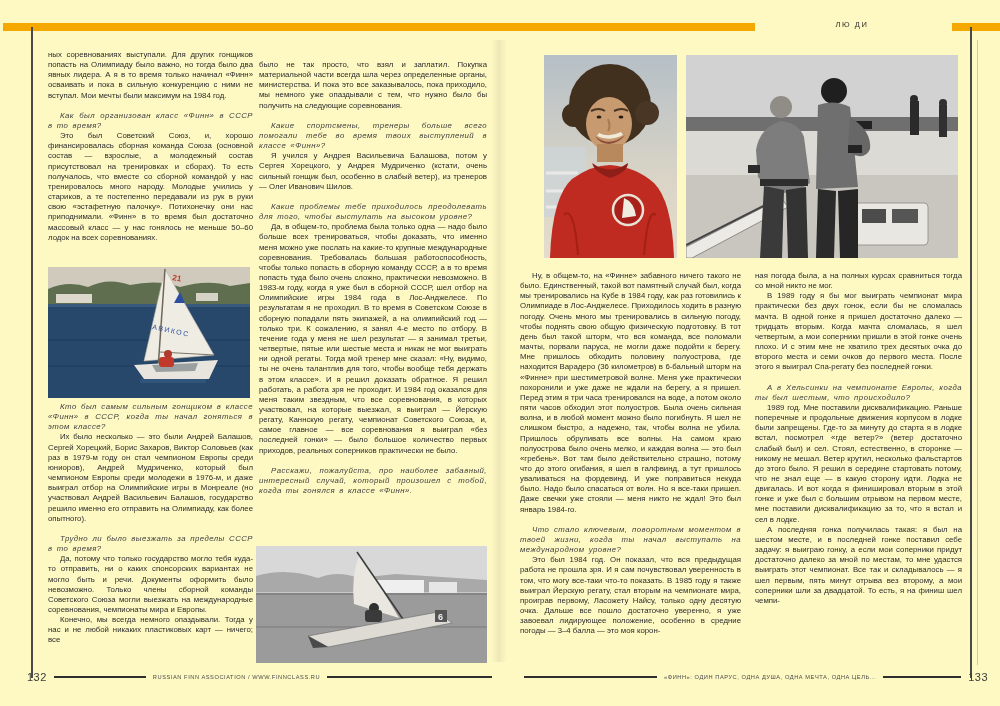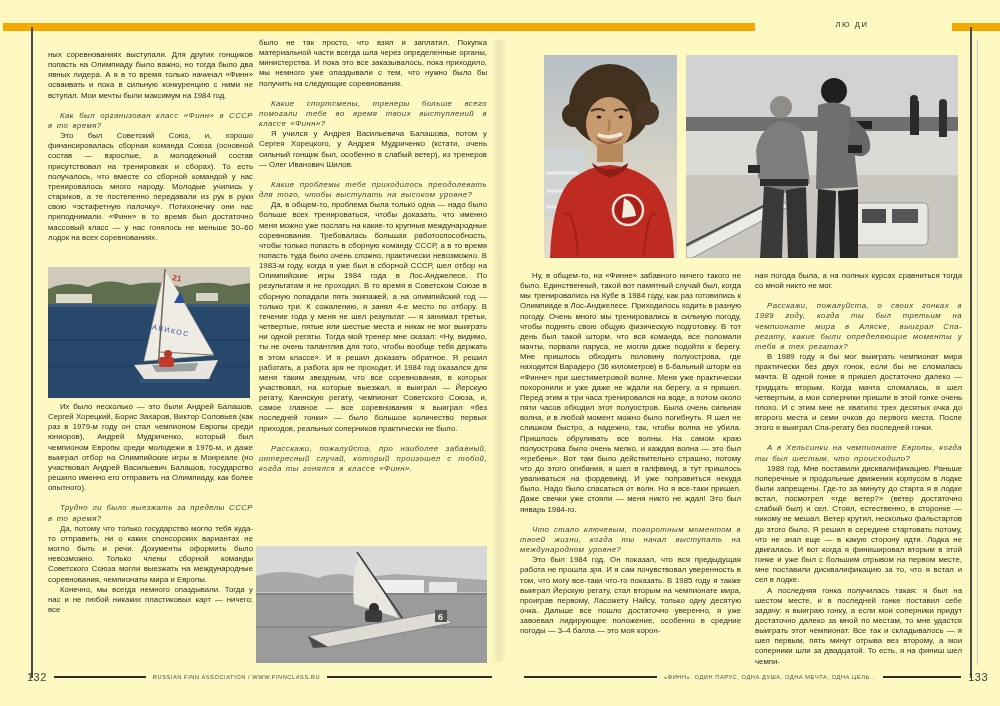--- a/index.html
+++ b/index.html
@@ -63,27 +63,28 @@
       <line x1="112" y1="85" x2="166" y2="88" stroke="#7a7468" stroke-width="1"></line>
       <polygon points="86,98 170,93 161,112 96,112" fill="#e7e5dd"></polygon>
       <polygon points="104,98 150,96 147,104 108,105" fill="#9aa0a0"></polygon>
       <circle cx="120" cy="87" r="4" fill="#b03a2e"></circle>
       <rect x="111" y="90" width="15" height="10" rx="3" fill="#c0392b"></rect>
       <rect x="92" y="112" width="66" height="4" fill="#31547a"></rect>
     </svg>
   </div>
 
   <div class="col" style="left:48px;top:402px;width:205px;height:266px;">
+    <p class="q" style="margin-top:0;">Кто был самым сильным гонщиком в классе «Финн» в СССР, когда ты начал гоняться в этом классе?</p>
     <p class="a">Их было несколько — это были Андрей Балашов, Сергей Хорецкий, Борис Захаров, Виктор Соловьев (как раз в 1979-м году он стал чемпионом Европы среди юниоров), Андрей Мудриченко, который был чемпионом Европы среди молодежи в 1976-м, и даже выиграл отбор на Олимпийские игры в Монреале (но участвовал Андрей Васильевич Балашов, государство решило именно его отправить на Олимпиаду, как более опытного).</p>
     <p class="q">Трудно ли было выезжать за пределы СССР в то время?</p>
     <p class="a">Да, потому что только государство могло тебя куда-то отправить, ни о каких спонсорских вариантах не могло быть и речи. Документы оформить было невозможно. Только члены сборной команды Советского Союза могли выезжать на международные соревнования, чемпионаты мира и Европы.</p>
     <p class="a">Конечно, мы всегда немного опаздывали. Тогда у нас и не любой никаких пластиковых карт — ничего; все</p>
   </div>
 
-  <div class="col" style="left:259px;top:38px;width:228px;height:492px;">
+  <div class="col" style="left:259px;top:60px;width:228px;height:492px;">
     <p class="cont">было не так просто, что взял и заплатил. Покупка материальной части всегда шла через определенные органы, министерства. И пока это все заказывалось, пока приходило, мы немного уже опаздывали с тем, что нужно было бы получить на следующие соревнования.</p>
     <p class="q">Какие спортсмены, тренеры больше всего помогали тебе во время твоих выступлений в классе «Финн»?</p>
     <p class="a">Я учился у Андрея Васильевича Балашова, потом у Сергея Хорецкого, у Андрея Мудриченко (кстати, очень сильный гонщик был, особенно в слабый ветер), из тренеров — Олег Иванович Шилов.</p>
     <p class="q">Какие проблемы тебе приходилось преодолевать для того, чтобы выступать на высоком уровне?</p>
     <p class="a">Да, в общем-то, проблема была только одна — надо было больше всех тренироваться, чтобы доказать, что именно меня можно уже послать на какие-то крупные международные соревнования. Требовалась большая работоспособность, чтобы только попасть в сборную команду СССР, а в то время попасть туда было очень сложно, практически невозможно. В 1983-м году, когда я уже был в сборной СССР, шел отбор на Олимпийские игры 1984 года в Лос-Анджелесе. По результатам я не проходил. В то время в Советском Союзе в сборную попадали пять экипажей, а на олимпийский год — только три. К сожалению, я занял 4-е место по отбору. В течение года у меня не шел результат — я занимал третьи, четвертые, пятые или шестые места и никак не мог выиграть ни одной регаты. Тогда мой тренер мне сказал: «Ну, видимо, ты не очень талантлив для того, чтобы вообще тебя держать в этом классе». И я решил доказать обратное. Я решил работать, а работа зря не проходит. И 1984 год оказался для меня таким звездным, что все соревнования, в которых участвовал, на которые выезжал, я выиграл — Йерскую регату, Каннскую регату, чемпионат Советского Союза, и, самое главное — все соревнования я выиграл «без последней гонки» — было большое количество первых приходов, реальных соперников практически не было.</p>
     <p class="q">Расскажи, пожалуйста, про наиболее забавный, интересный случай, который произошел с тобой, когда ты гонялся в классе «Финн».</p>
   </div>
 
   <div class="photo" style="left:256px;top:546px;width:231px;height:117px;">
     <svg viewBox="0 0 231 117">
@@ -170,21 +171,20 @@
   </div>
 
   <div class="col" style="left:520px;top:271px;width:221px;height:394px;">
     <p class="a">Ну, в общем-то, на «Финне» забавного ничего такого не было. Единственный, такой вот памятный случай был, когда мы тренировались на Кубе в 1984 году, как раз готовились к Олимпиаде в Лос-Анджелесе. Приходилось ходить в разную погоду. Очень много мы тренировались в сильную погоду, чтобы поднять свою общую физическую подготовку. В тот день был такой шторм, что вся команда, все поломали мачты, порвали паруса, не могли даже подойти к берегу. Мне пришлось обходить половину полуострова, где находится Варадеро (36 километров) в 6-бальный шторм на «Финне» при шестиметровой волне. Меня уже практически похоронили и уже даже не ждали на берегу, а я пришел. Перед этим я три часа тренировался на воде, а потом около пяти часов обходил этот полуостров. Была очень сильная волна, и в любой момент можно было погибнуть. Я шел не слишком быстро, а надежно, так, чтобы волна не убила. Пришлось обруливать все волны. На самом краю полуострова было очень мелко, и каждая волна — это был «гребень». Вот там было действительно страшно, потому что до этого огибания, я шел в галфвинд, а тут пришлось уваливаться на фордевинд. И уже поправиться некуда было. Надо было спасаться от волн. Но я все-таки пришел. Даже свечки уже стояли — меня никто не ждал! Это был январь 1984-го.</p>
     <p class="q">Что стало ключевым, поворотным моментом в твоей жизни, когда ты начал выступать на международном уровне?</p>
     <p class="a">Это был 1984 год. Он показал, что вся предыдущая работа не прошла зря. И я сам почувствовал уверенность в том, что могу все-таки что-то показать. В 1985 году я также выиграл Йерскую регату, стал вторым на чемпионате мира, проиграв первому, Ласожету Найсу, только одну десятую очка. Дальше все пошло достаточно уверенно, я уже завоевал лидирующее положение, особенно в средние погоды — 3–4 балла — это моя корон-</p>
   </div>
 
   <div class="col" style="left:755px;top:271px;width:207px;height:394px;">
     <p class="cont">ная погода была, а на полных курсах сравниться тогда со мной никто не мог.</p>
-    <p class="q">Расскажи, пожалуйста, о своих гонках в 1989 году, когда ты был третьим на чемпионате мира в Аляске, выиграл Спа-регату, какие были определяющие моменты у тебя в тех регатах?</p>
     <p class="a">В 1989 году я бы мог выиграть чемпионат мира практически без двух гонок, если бы не сломалась мачта. В одной гонке я пришел достаточно далеко — тридцать вторым. Когда мачта сломалась, я шел четвертым, а мои соперники пришли в этой гонке очень плохо. И с этим мне не хватило трех десятых очка до второго места и семи очков до первого места. После этого я выиграл Спа-регату без последней гонки.</p>
     <p class="q">А в Хельсинки на чемпионате Европы, когда ты был шестым, что происходило?</p>
     <p class="a">1989 год. Мне поставили дисквалификацию. Раньше поперечные и продольные движения корпусом в лодке были запрещены. Где-то за минуту до старта я в лодке встал, посмотрел «где ветер?» (ветер достаточно слабый был) и сел. Стоял, естественно, в сторонке — никому не мешал. Ветер крутил, несколько фальстартов до этого было. Я решил в середине стартовать потому, что не знал еще — в какую сторону идти. Лодка не двигалась. И вот когда я финишировал вторым в этой гонке и уже был с большим отрывом на первом месте, мне поставили дисквалификацию за то, что я встал и сел в лодке.</p>
     <p class="a">А последняя гонка получилась такая: я был на шестом месте, и в последней гонке поставил себе задачу: я выиграю гонку, а если мои соперники придут достаточно далеко за мной по местам, то мне удастся выиграть этот чемпионат. Все так и складывалось — я шел первым, пять минут отрыва вез второму, а мои соперники шли за двадцатой. То есть, я на финиш шел чемпи-</p>
   </div>
 
   <div class="footer" style="left:27px;width:465px;">
     <span class="pg">132</span>
     <span class="rule" style="width:92px;"></span>
     <span class="fcap">RUSSIAN FINN ASSOCIATION / WWW.FINNCLASS.RU</span>

